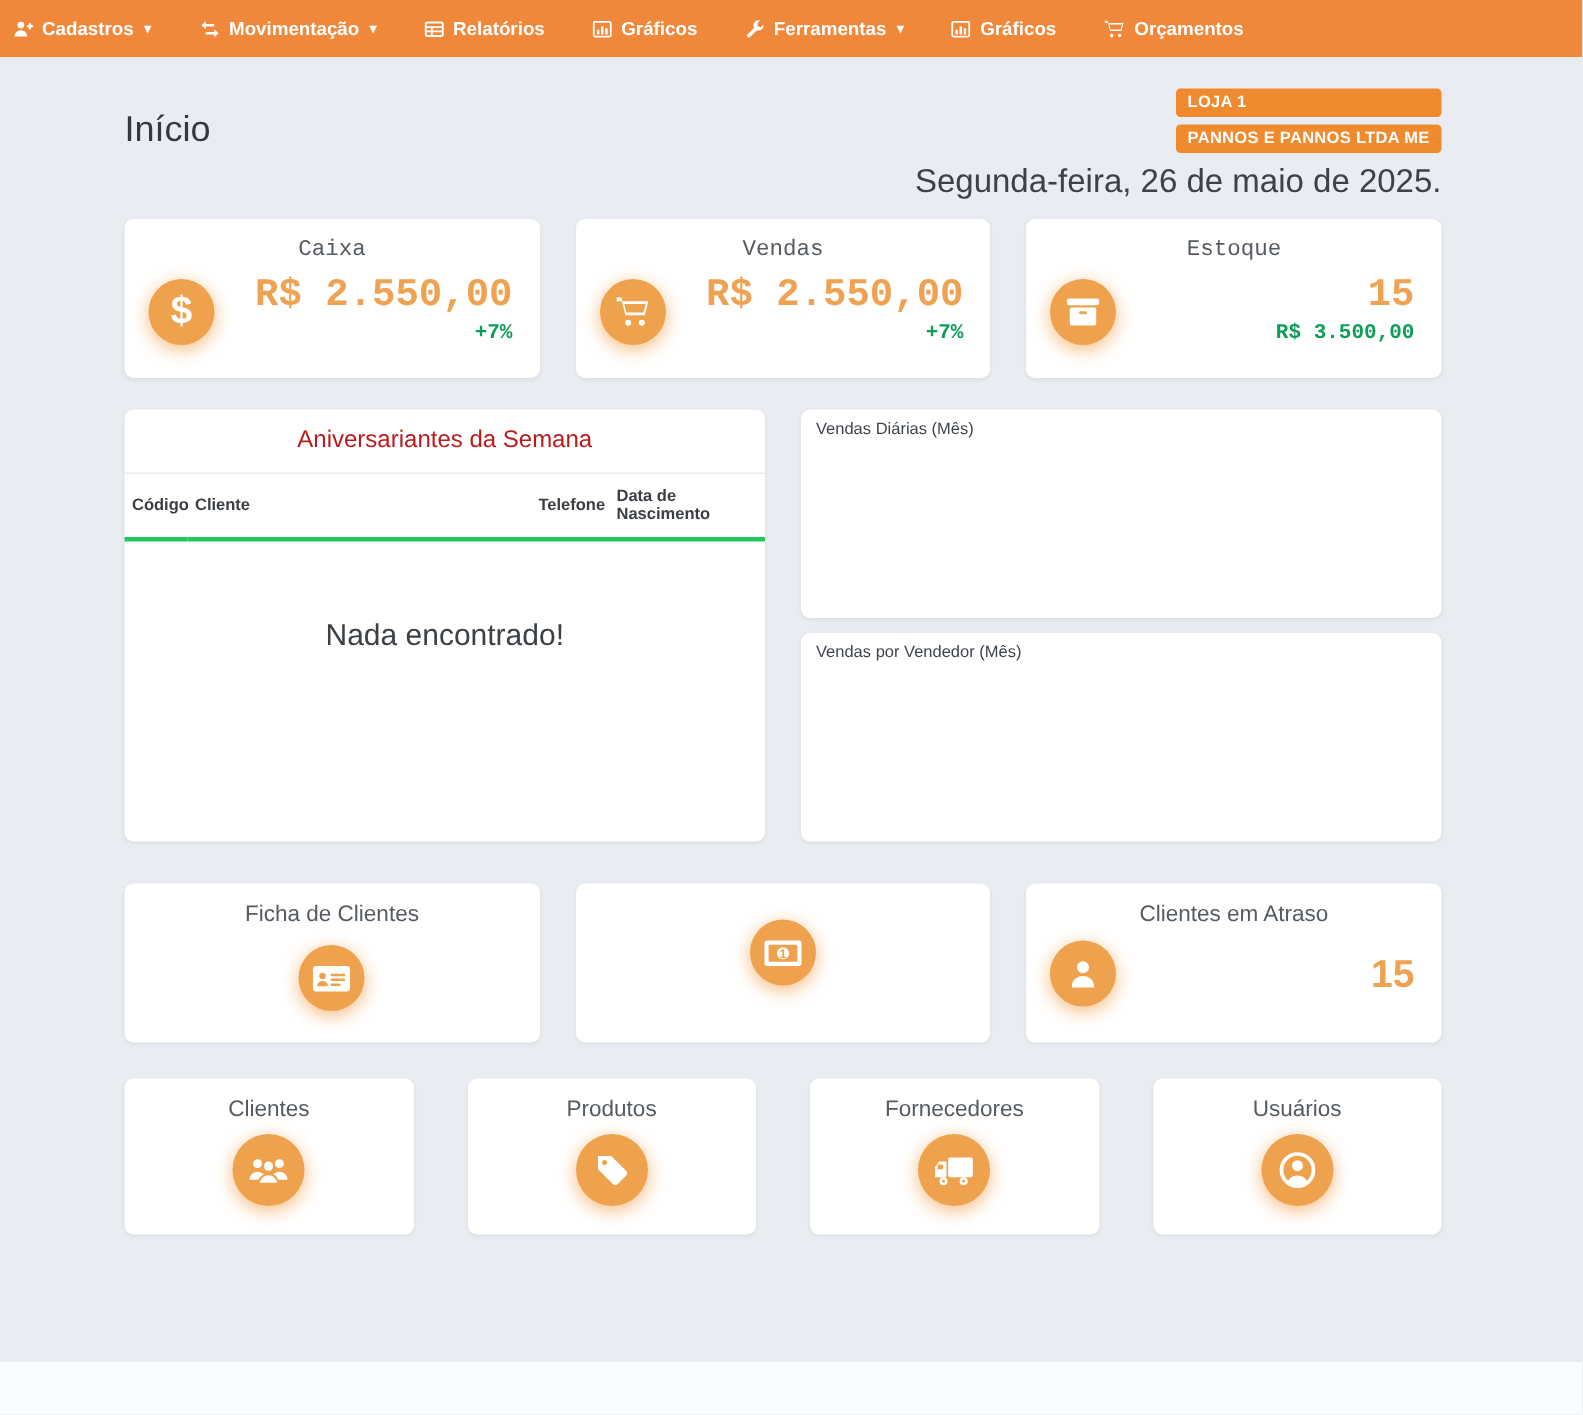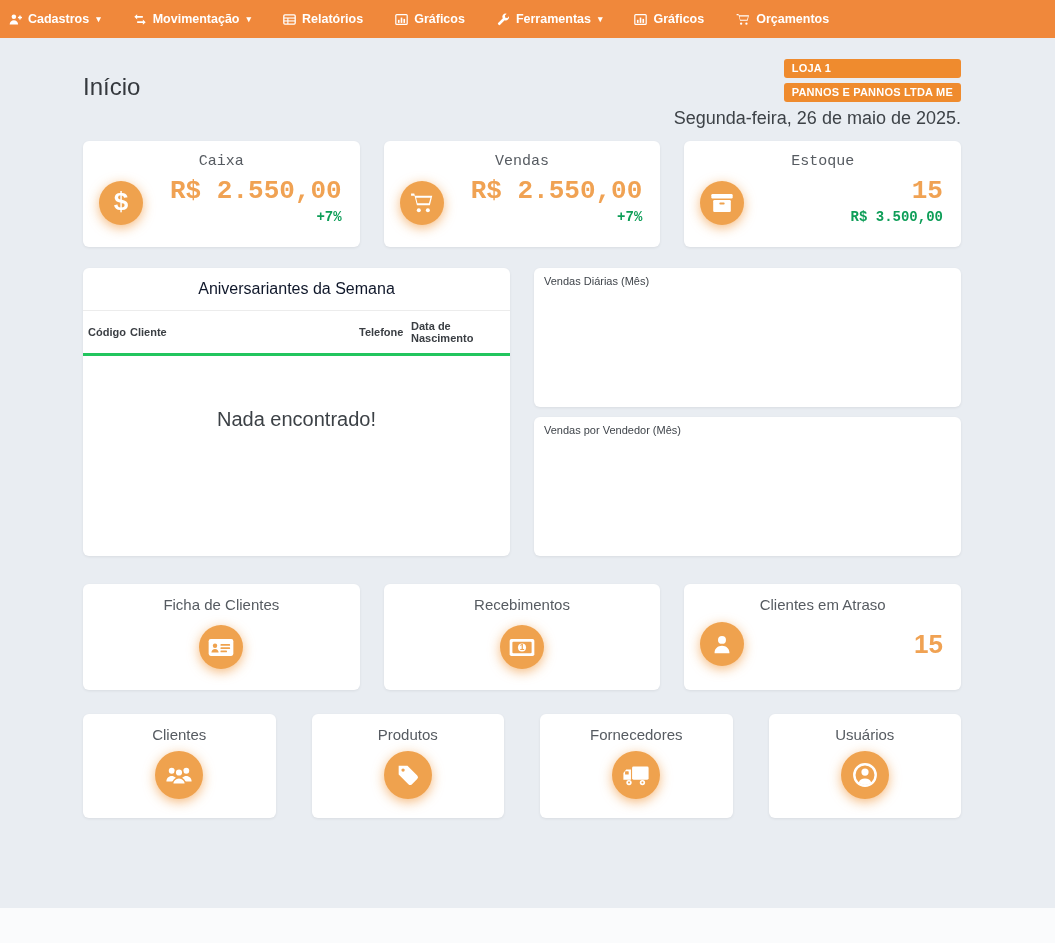--- a/index.html
+++ b/index.html
@@ -25,21 +25,21 @@
   .caret { font-size:9px; margin-left:1px; }
   
   .container { width:878px; margin-left:83px; }
   .page-header { padding-top:14px; display:flex; justify-content:space-between; align-items:flex-end; }
   .page-title { font-size:24px; font-weight:400; color:#35393e; line-height:30px; }
   .badges { display:flex; gap:5px; margin-top:7px;flex-direction:column; }
   .badge {
     background:#ef8b2e; color:#fff; font-size:11px; font-weight:700;
     padding:3px 8px 4px; border-radius:3px; letter-spacing:.2px;
   }
-  .date-line { text-align:right; font-size:18px; color:#3d4247; margin-top:6px; }
+  .date-line { text-align:right; font-size:22px; color:#3d4247; margin-top:6px; }
   
   .card {
     background:#fff; border-radius:6px;
     box-shadow:0 1px 3px rgba(0,0,0,.07);
   }
   .grid-3 { display:grid; grid-template-columns:repeat(3,1fr); gap:24px; }
   .grid-4 { display:grid; grid-template-columns:repeat(4,1fr); gap:36px; }
   .stats-row { margin-top:12px; }
   .stat-card { height:106px; position:relative; padding:12px 18px;font-family:Liberation Mono, monospace; }
   .stat-title { text-align:center; font-size:15px; color:#565b61; }
@@ -50,21 +50,21 @@
     box-shadow:0 3px 12px rgba(239,150,60,.65);
   }
   .stat-card .icon-circle { position:absolute; left:16px; top:40px; }
   .stat-value { text-align:right; font-size:26px; font-weight:700; color:#f0a253; margin-top:6px; line-height:30px; }
   .stat-sub { text-align:right; font-size:14px; font-weight:700; color:#0e9e58; margin-top:3px; }
   .dollar-glyph { font-size:26px; font-weight:700; line-height:1; }
   
   .middle-row { margin-top:21px; display:grid; grid-template-columns:1fr 1fr; gap:24px; }
   .birthdays-panel { height:288px; display:flex; flex-direction:column; }
   .panel-header {
-    text-align:center; font-size:16px; color:#0f172a;
+    text-align:center; font-size:16px; color:#b91c1c;
     padding:12px 10px; border-bottom:1px solid #ececec;
   }
   .birthdays-table { width:100%; border-collapse:collapse; table-layout:fixed; }
   .birthdays-table th {
     font-size:11px; font-weight:700; color:#3a3e43; text-align:left;
     padding:9px 5px; border-bottom:3px solid #22c55e;
   }
   .col-codigo { width:42px; }
   .col-cliente { width:auto; }
   .col-telefone { width:52px; }
@@ -248,21 +248,20 @@
             <rect x=".5" y=".5" width="19" height="13" rx="1.6"></rect>
             <circle cx="5.4" cy="5.6" r="1.7" fill="#efa24e"></circle>
             <path d="M2.6 10.9c0-1.6 1.3-2.8 2.8-2.8s2.8 1.2 2.8 2.8z" fill="#efa24e"></path>
             <rect x="9.6" y="4.4" width="7.4" height="1.3" rx=".5" fill="#efa24e"></rect>
             <rect x="9.6" y="6.9" width="7.4" height="1.3" rx=".5" fill="#efa24e"></rect>
             <rect x="9.6" y="9.4" width="5" height="1.3" rx=".5" fill="#efa24e"></rect>
           </svg>
       </div>
     </div>
     <div class="card shortcut-card">
-      <div class="shortcut-title">Recebimentos</div>
       <div class="icon-circle center-icon">
         <svg width="26" height="19" viewBox="0 0 20 14" fill="#fff">
             <rect x=".5" y=".5" width="19" height="13" rx="1.4"></rect>
             <rect x="2.6" y="2.6" width="14.8" height="8.8" rx=".8" fill="#efa24e"></rect>
             <circle cx="10" cy="7" r="3.1" fill="#fff"></circle>
             <text x="10" y="9.2" font-size="6.4" font-weight="bold" text-anchor="middle" fill="#efa24e" font-family="Liberation Sans, sans-serif">1</text>
           </svg>
       </div>
     </div>
     <div class="card shortcut-card">

